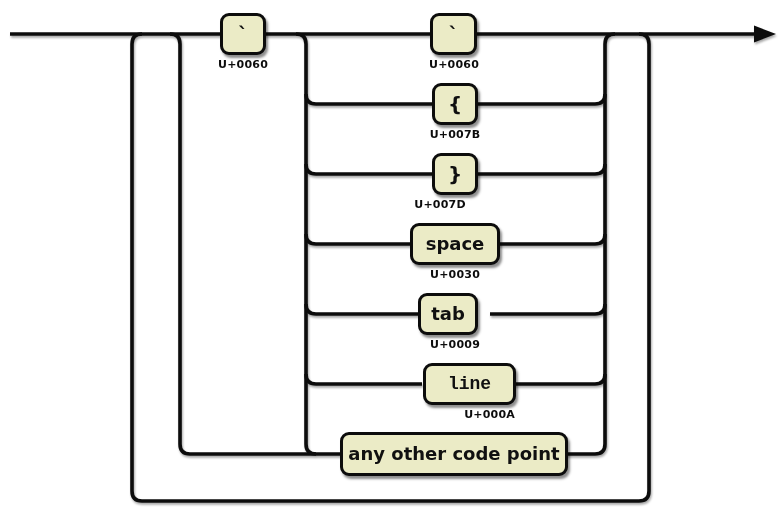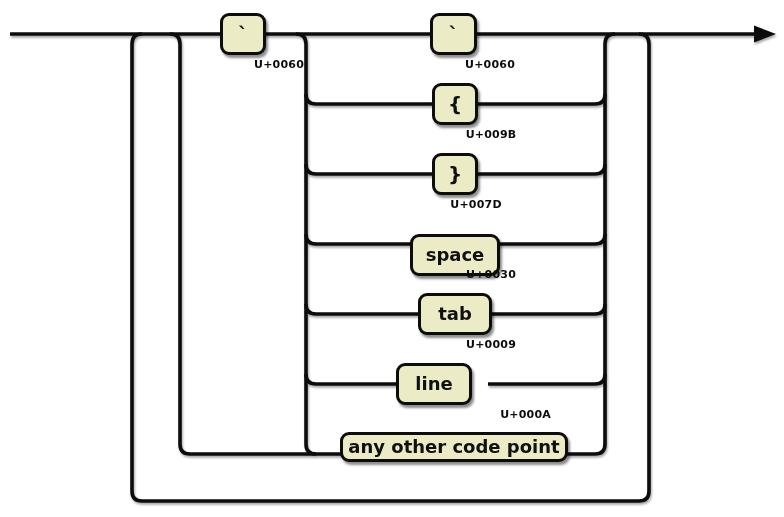--- a/index.html
+++ b/index.html
@@ -50,21 +50,20 @@
     font-size: 20px;
   }
   .cp-label {
     position: absolute;
     width: 120px;
     text-align: center;
     color: #0c0c0c;
     font-weight: bold;
     font-size: 11px;
     letter-spacing: 0.2px;
-    padding-left: 36px;
   }
 </style>
 </head>
 <body>
 
 <div id="stage">
 
   <svg id="rails" width="784" height="517" viewBox="0 0 784 517">
 
     <path d="M 10 34 H 757"></path>
@@ -93,33 +92,33 @@
   </svg>
 
   <div class="term glyph" style="left:220px; top:13px; width:46px; height:42px;">`</div>
 
   <div class="term glyph" style="left:430px; top:13px; width:47px; height:42px;">`</div>
 
   <div class="term glyph" style="left:432px; top:83px; width:46px; height:42px;">{</div>
 
   <div class="term glyph" style="left:432px; top:153px; width:46px; height:42px;">}</div>
 
-  <div class="term" style="left:410px; top:234px; width:90px; height:42px;">space</div>
+  <div class="term" style="left:410px; top:223px; width:90px; height:42px;">space</div>
 
-  <div class="term" style="left:418px; top:293px; width:74px; height:42px;">tab</div>
+  <div class="term" style="left:418px; top:293px; width:60px; height:42px;">tab</div>
 
-  <div class="term" style="left:396px; top:363px; width:76px; height:42px;">line</div>
+  <div class="term" style="left:423px; top:363px; width:93px; height:42px;font-family:Liberation Mono, monospace;">line</div>
 
-  <div class="term" style="left:340px; top:432px; width:228px; height:30px;">any other code point</div>
+  <div class="term" style="left:340px; top:432px; width:228px; height:44px;">any other code point</div>
 
   <div class="cp-label" style="left:183px; top:58px;">U+0060</div>
 
   <div class="cp-label" style="left:394px; top:58px;">U+0060</div>
 
-  <div class="cp-label" style="left:395px; top:128px;">U+009B</div>
+  <div class="cp-label" style="left:395px; top:128px;">U+007B</div>
 
   <div class="cp-label" style="left:380px; top:198px;">U+007D</div>
 
   <div class="cp-label" style="left:395px; top:268px;">U+0030</div>
 
   <div class="cp-label" style="left:395px; top:338px;">U+0009</div>
 
   <div class="cp-label" style="left:395px; top:408px;text-align:right;">U+000A</div>
 
 </div>

